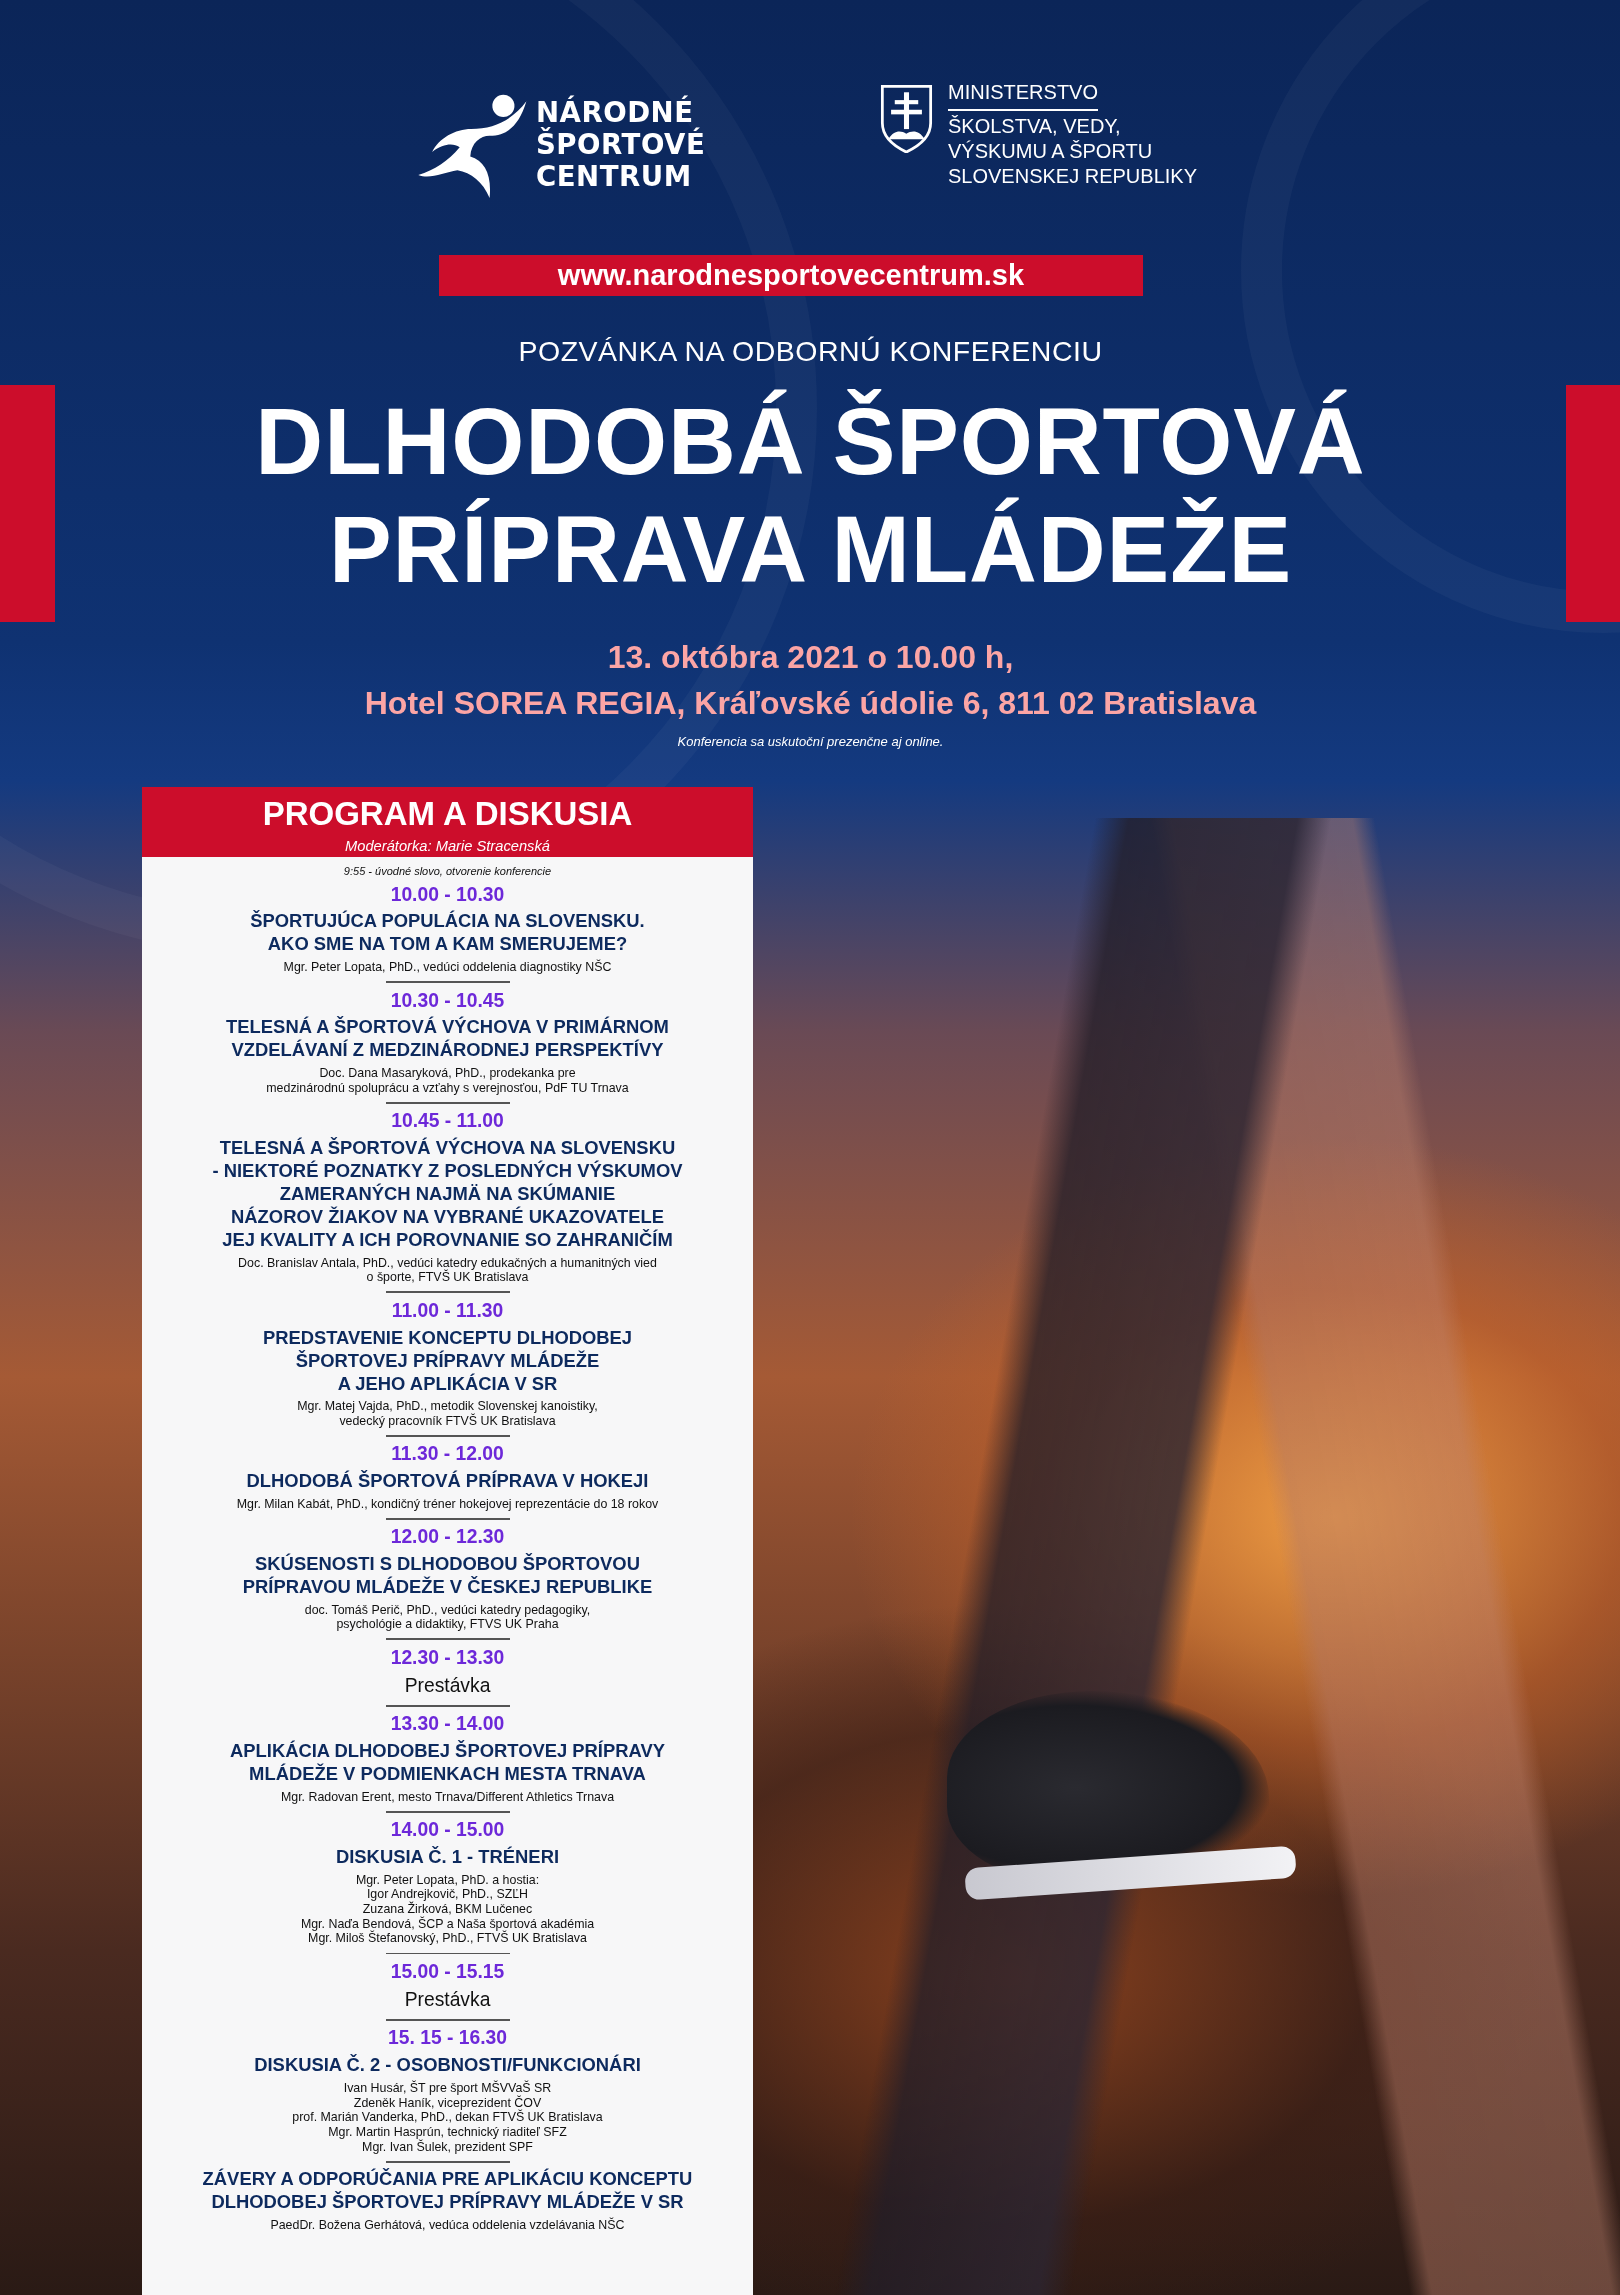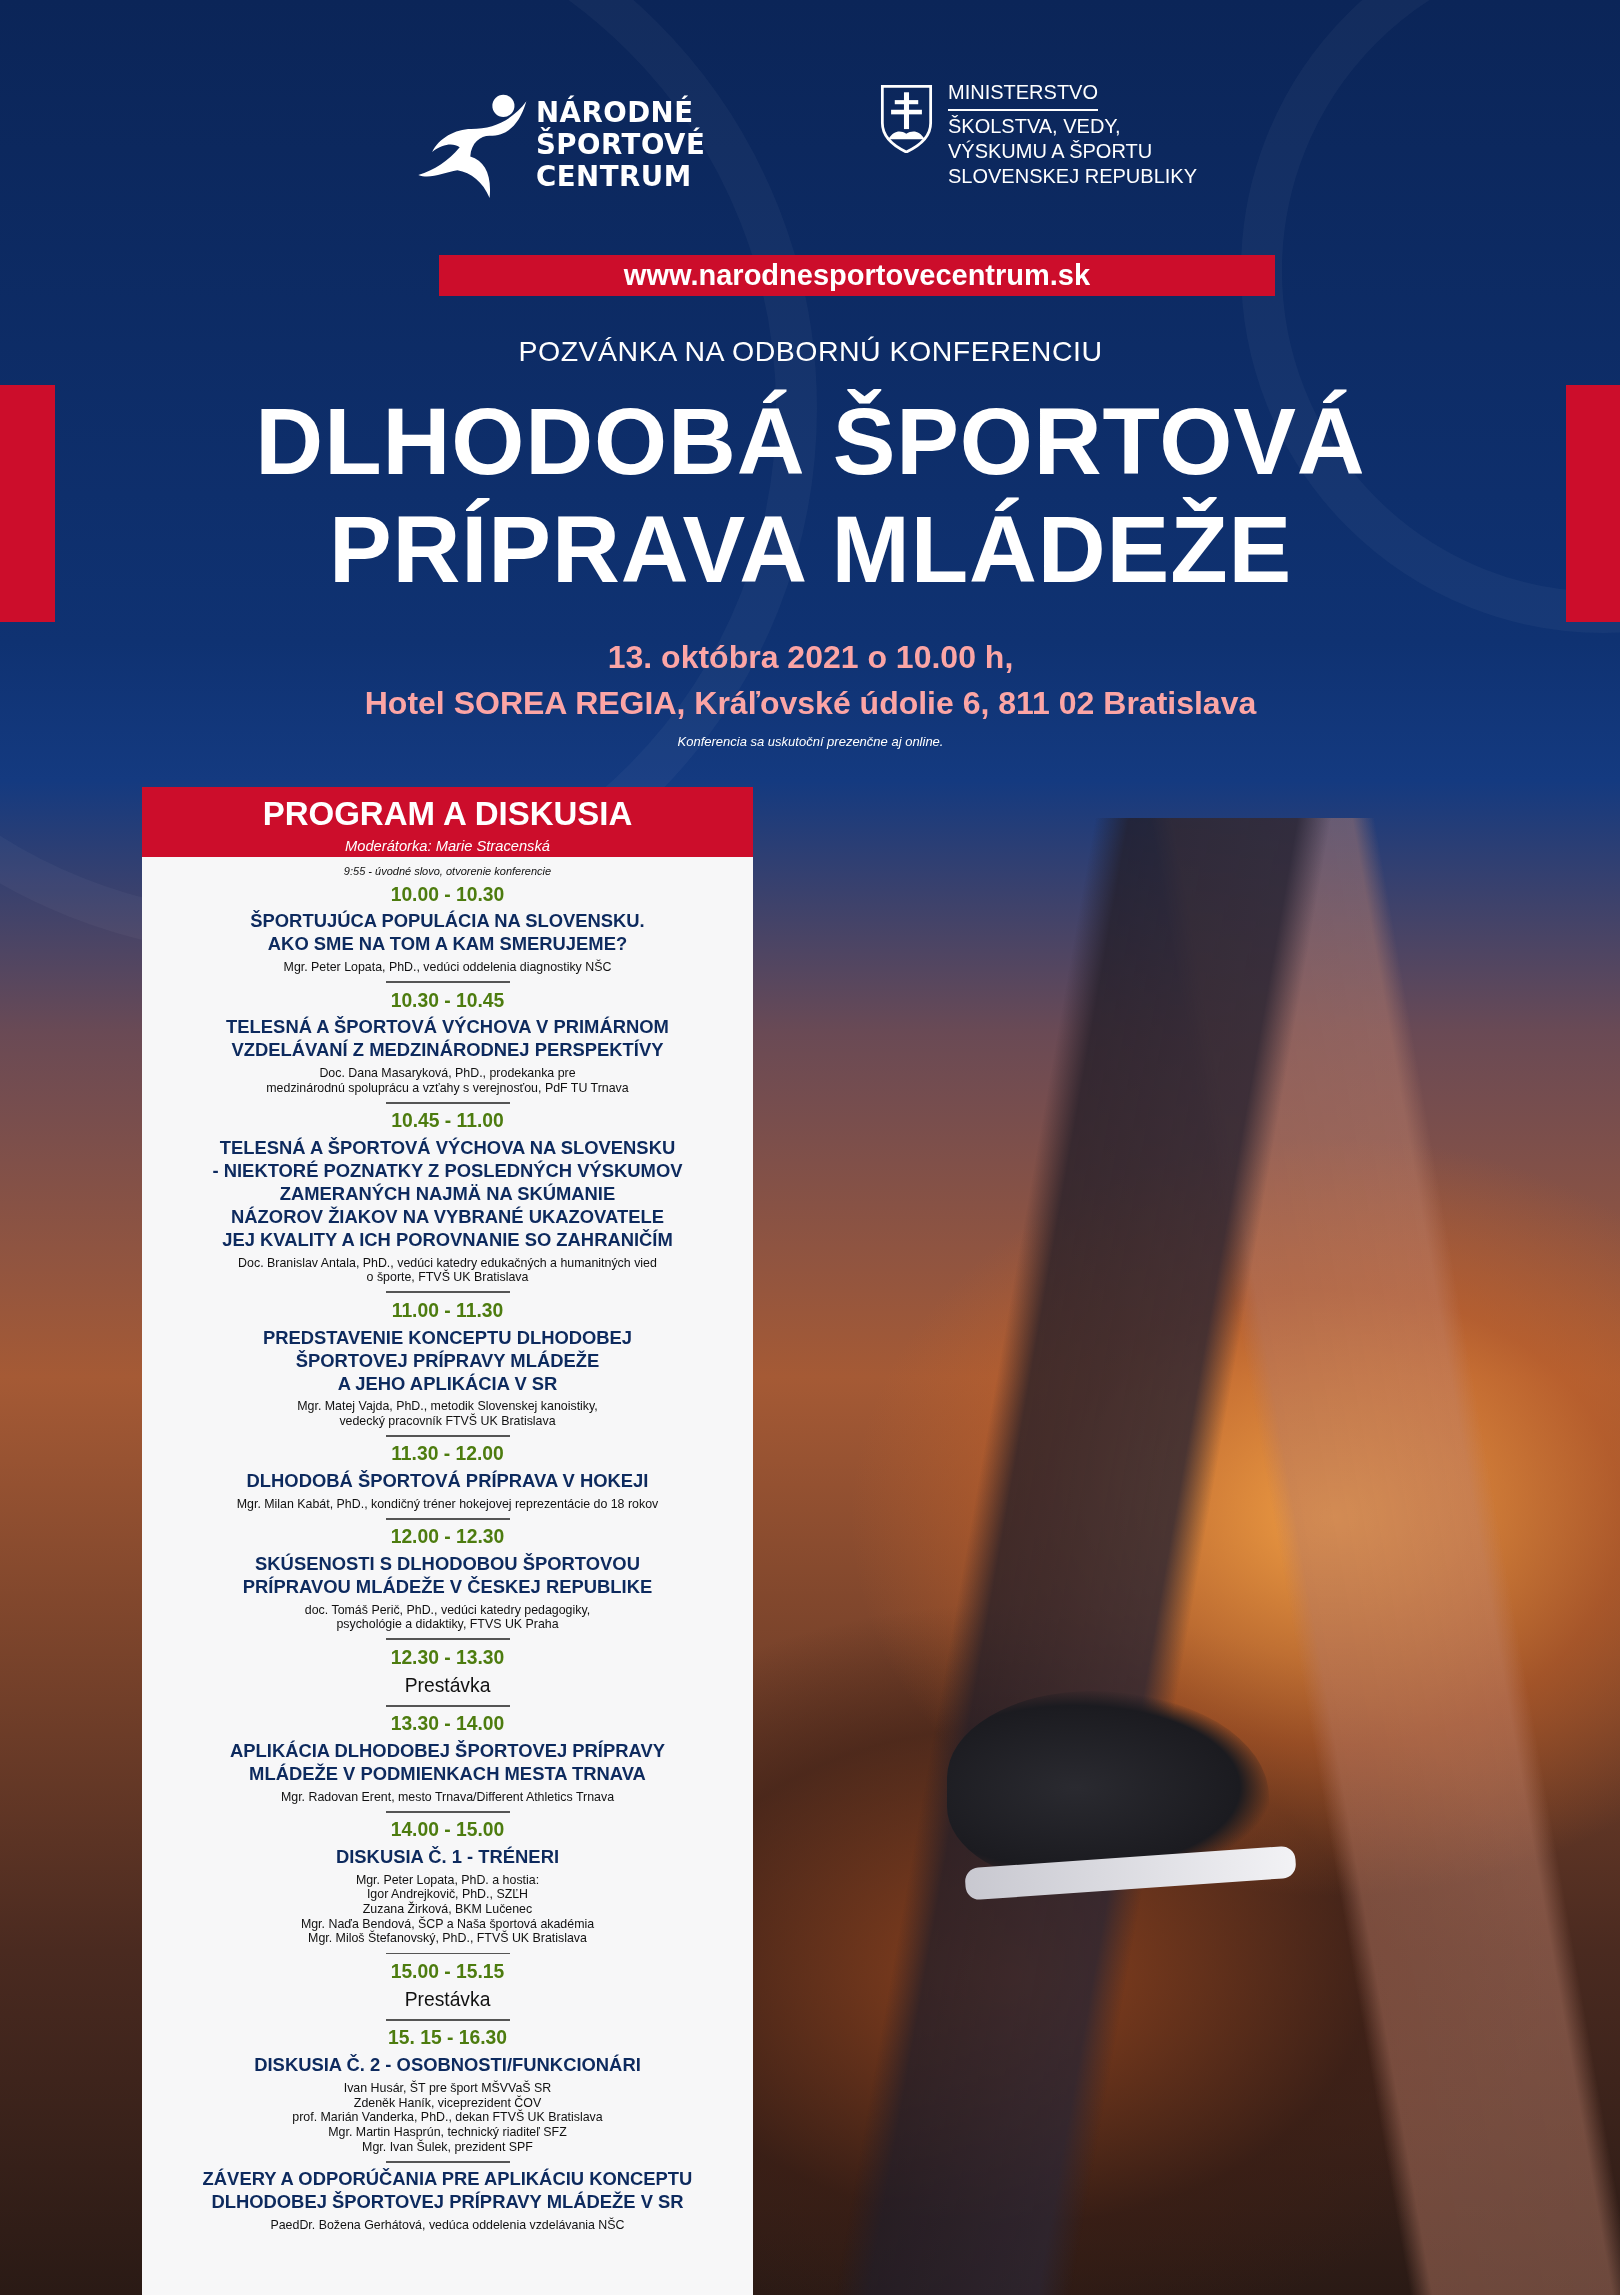--- a/index.html
+++ b/index.html
@@ -46,21 +46,21 @@
     position: absolute; left: 120px; top: 4.6px; color: #fff;
     font-family: "DejaVu Sans", sans-serif; font-weight: bold;
     font-size: 27.6px; line-height: 32px; letter-spacing: 0.5px;
   }
   .logo-min { position: absolute; left: 880px; top: 80px; width: 349px; height: 106px; }
   .coat { position: absolute; left: 0; top: 3.7px; width: 53px; height: 69px; }
   .min-text { position: absolute; left: 68px; top: 0; color: #fff; font-size: 20px; line-height: 25px; }
   .min-title { padding-bottom: 3.7px; border-bottom: 2.3px solid #fff; display: inline-block; margin-bottom: 3.7px; }
 
   .url-bar {
-    position: absolute; left: 439px; top: 255px; width: 836px; height: 41px;
+    position: absolute; left: 439px; top: 255px; width: 704px; height: 41px;
     background: #cc0d2b; color: #fff; text-align: center;
     font-size: 29px; font-weight: bold; line-height: 41px;
   }
   .invite {
     position: absolute; left: 0; width: 100%; top: 335px; text-align: center;
     color: #fff; font-size: 28.5px; letter-spacing: 0.5px;
   }
   .title {
     position: absolute; left: 0; width: 100%; top: 388px; text-align: center;
     color: #fff; font-weight: bold; font-size: 94px; line-height: 108px;
@@ -80,21 +80,21 @@
     background: #f7f7f8;
   }
   .program-head {
     background: #cc0d2b; color: #fff; text-align: center; height: 70px;
   }
   .program-title { font-size: 33px; font-weight: bold; line-height: 46px; padding-top: 3.7px; }
   .program-mod { font-size: 14.7px; font-style: italic; line-height: 18.4px; }
   .program-body { text-align: center; padding-top: 3.7px; }
   .intro { font-style: italic; font-size: 11px; color: #111; line-height: 21px; }
   .slot { padding: 0 9.2px; }
-  .time { color: #4d7c0f; font-weight: bold; font-size: 19.3px; line-height: 26px; }
+  .time { color: #6d28d9; font-weight: bold; font-size: 19.3px; line-height: 26px; }
   .talk { color: #0d2a5e; font-weight: bold; font-size: 18.4px; line-height: 23px; margin-top: 1.8px; }
   .speaker { color: #111; font-size: 12.4px; line-height: 14.7px; margin-top: 4.6px; }
   .break { color: #111; font-size: 19.3px; line-height: 26px; margin-top: 1.8px; }
   .divider { width: 124px; height: 1.8px; background: #555; margin: 6.4px auto 4.6px; }
 </style>
 </head>
 <body>
 
 <div class="bg"></div>
 <div class="swoosh" style="left:-276px;top:-138px;width:1011px;height:1011px;"></div>

